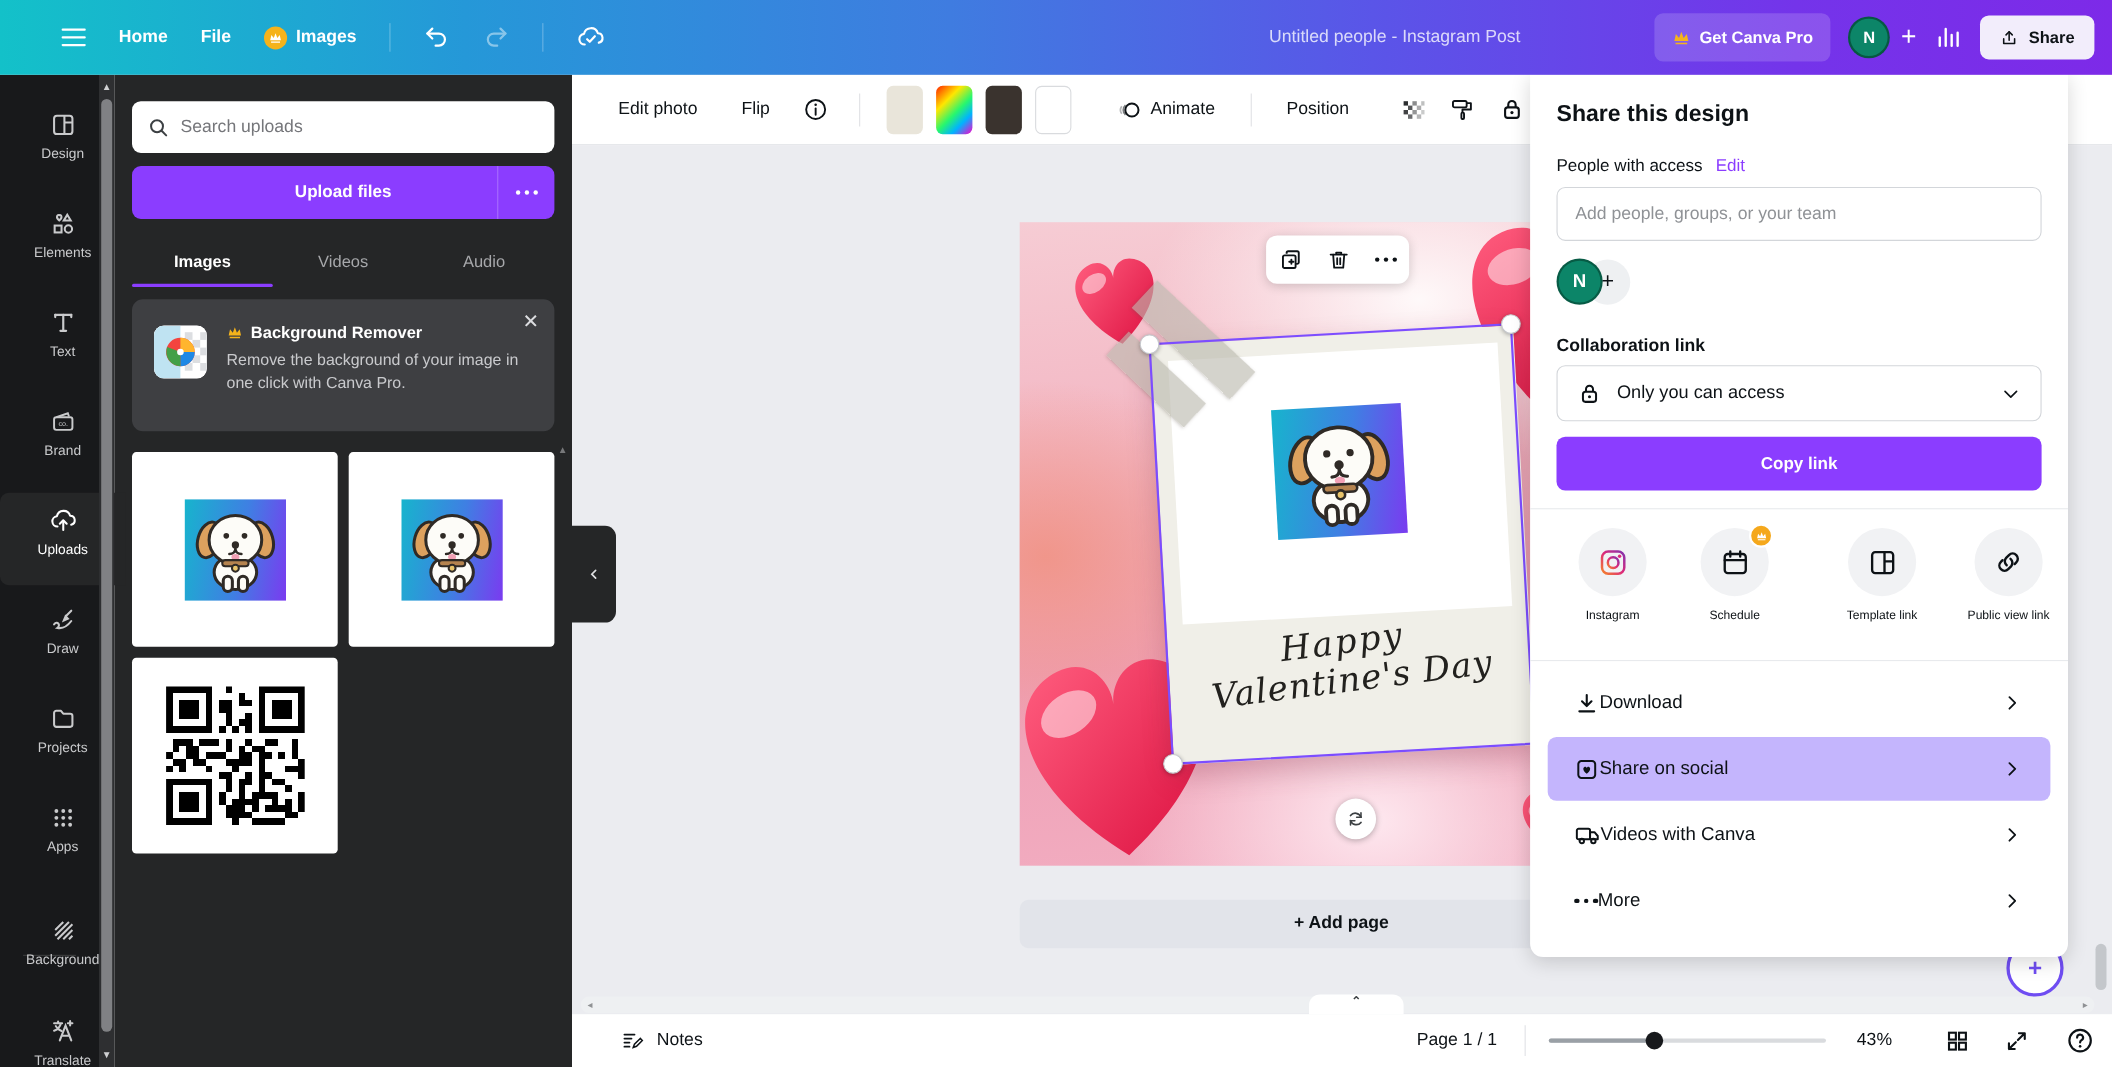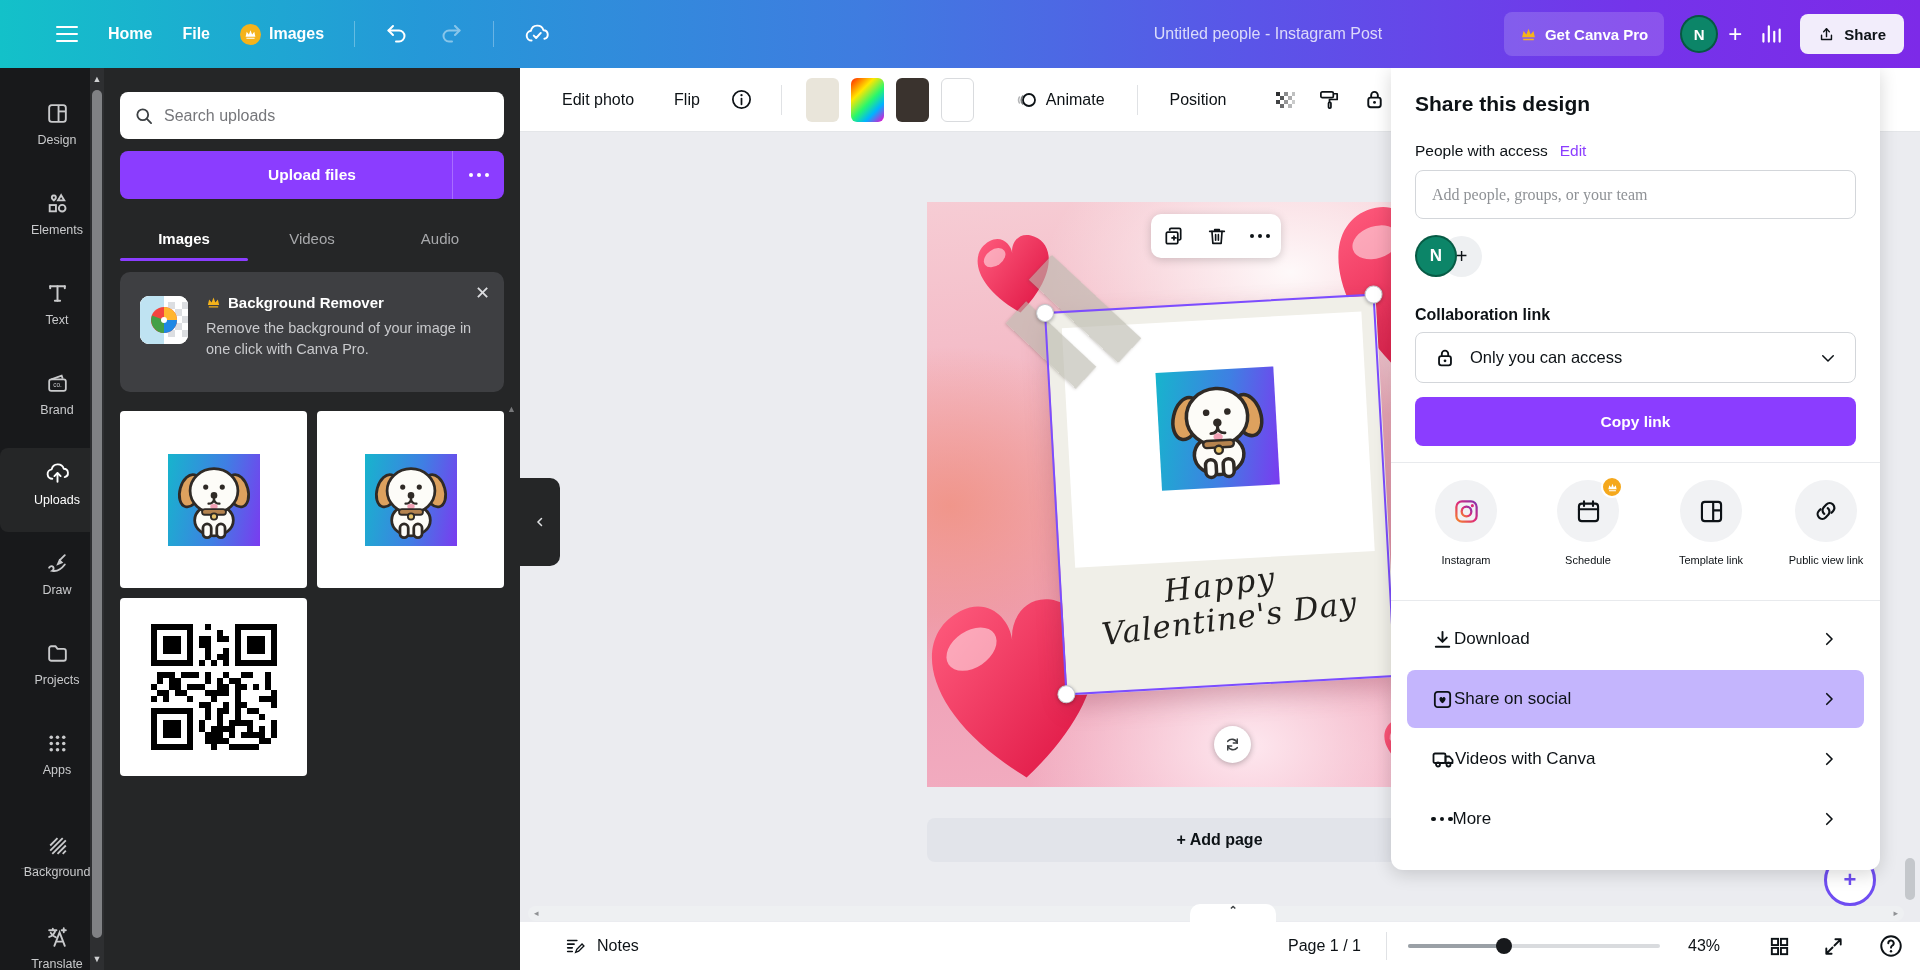--- a/index.html
+++ b/index.html
@@ -151,39 +151,39 @@
     background:#fff; border:3px solid #6f4df2; z-index:30; display:flex; align-items:center; justify-content:center;
     color:#6f4df2; font-size:22px; font-weight:700; cursor:pointer; }
 
   
   #share-panel { position:absolute; left:1391px; top:68px; width:489px; height:802px; background:#fff;
     border-radius:0 0 12px 12px; box-shadow:0 4px 18px rgba(0,0,0,.16); z-index:50; }
   #share-title { position:absolute; left:24px; top:24px; font-size:21px; font-weight:700; }
   #people-row { position:absolute; left:24px; top:74px; font-size:15.5px; display:flex; gap:12px; }
   #edit-link { color:#8b3dff; font-weight:500; cursor:pointer; }
   #people-input { position:absolute; left:24px; top:102px; width:441px; height:49px; border:1px solid #d3d6da;
-    border-radius:8px; padding:0 16px; font-size:16px; font-family:Liberation Serif, serif; outline:none; color:#0d1216; }
+    border-radius:8px; padding:0 16px; font-size:16px; font-family:Liberation Sans, sans-serif; outline:none; color:#0d1216; }
   #people-input::placeholder { color:#8f9296; }
   #avatar-plus { position:absolute; left:50px; top:168px; width:41px; height:41px; border-radius:50%;
     background:#eef0f2; display:flex; align-items:center; justify-content:center; font-size:20px; color:#0d1216; cursor:pointer; }
   #share-avatar { position:absolute; left:24px; top:167px; width:42px; height:42px; border-radius:50%;
     background:#0c8568; border:2px solid rgba(6,80,60,.8); display:flex; align-items:center; justify-content:center;
     font-size:17px; font-weight:600; color:#fff; }
   #collab-label { position:absolute; left:24px; top:238px; font-size:16px; font-weight:700; }
   #access-select { position:absolute; left:24px; top:264px; width:441px; height:51px; border:1px solid #d3d6da;
     border-radius:8px; display:flex; align-items:center; gap:14px; padding:0 18px; cursor:pointer; }
   #access-value { flex:1; font-size:16.5px; }
   #copy-link-btn { position:absolute; left:24px; top:329px; width:441px; height:49px; background:#8b3dff;
     border-radius:8px; display:flex; align-items:center; justify-content:center; color:#fff;
     font-size:15.5px; font-weight:700; cursor:pointer; }
   .sp-divider { position:absolute; left:0; width:489px; height:1px; background:#e8eaed; }
   #sp-div1 { top:394px; }
   #sp-div2 { top:532px; }
   .shortcut { position:absolute; top:412px; width:122px; display:flex; flex-direction:column; align-items:center; gap:12px; cursor:pointer; }
-  #shortcut-0 { left:14px; } #shortcut-1 { left:136px; } #shortcut-2 { left:259px; } #shortcut-3 { left:381px; width:108px;}
+  #shortcut-0 { left:14px; } #shortcut-1 { left:125px; } #shortcut-2 { left:259px; } #shortcut-3 { left:381px; width:108px;}
   .shortcut .circ { width:62px; height:62px; border-radius:50%; background:#f1f2f4; display:flex;
     align-items:center; justify-content:center; position:relative; }
   .shortcut .sc-label { font-size:11px; color:#0d1216; white-space:nowrap; }
   #schedule-badge { position:absolute; right:-4px; top:-4px; width:22px; height:22px; border-radius:50%;
     background:#f5a81c; border:2px solid #fff; display:flex; align-items:center; justify-content:center; }
   .sp-menu-item { position:absolute; left:16px; width:457px; height:58px; display:flex; align-items:center;
     padding:0 26px 0 24px; border-radius:8px; cursor:pointer; font-size:17px; color:#0d1216; }
   .sp-menu-item.hl { background:#c4b5fd; }
   #menu-0 { top:542px; } #menu-1 { top:602px; } #menu-2 { top:662px; } #menu-3 { top:722px; }
   .sp-menu-item .mi-label { flex:1; }

